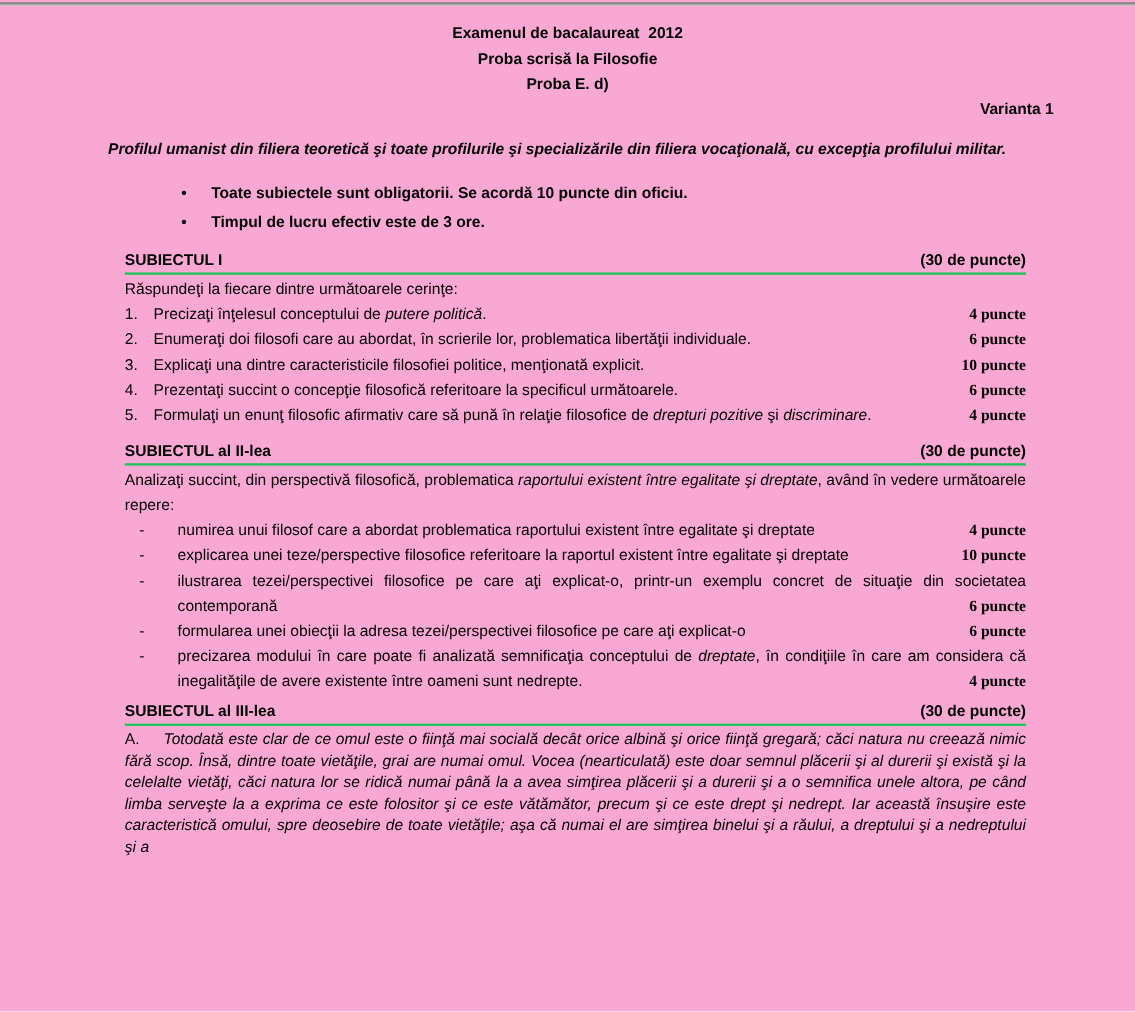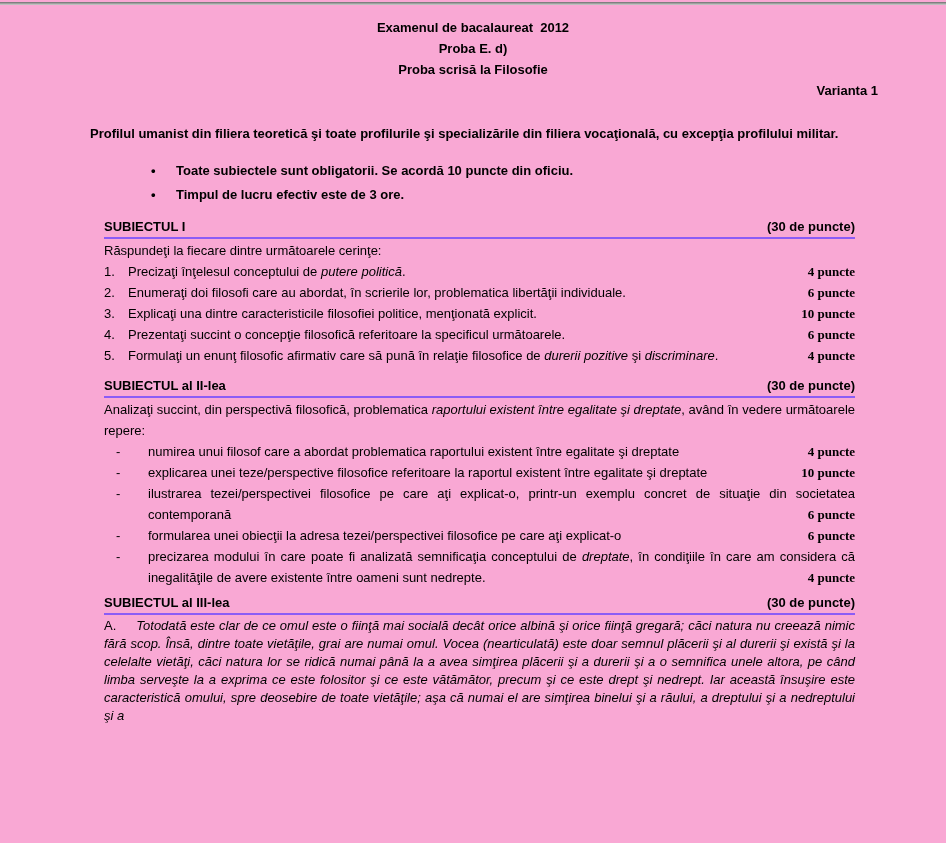--- a/index.html
+++ b/index.html
@@ -13,33 +13,33 @@
     font-size:13px; line-height:21px;
   }
   .top-rule {
     position:absolute; top:2px; left:0; right:0; height:3px;
     background:linear-gradient(to bottom,#6f6f6f,#cfcfcf);
   }
   .doc-header { padding-top:17px; text-align:center; font-weight:bold; }
   .doc-header .title-line { white-space:pre-wrap; }
   .variant { padding-right:68px; text-align:right; font-weight:bold; }
   .intro {
-    margin:22px 88px 0 90px;
-    font-weight:bold; 
+    margin:12px 88px 0 90px;
+    font-weight:bold; font-style:italic;
   }
   .bullets { margin:15px 0 0 151px; font-weight:bold; line-height:24px; }
   .bullet-row { display:flex; }
   .bullet-dot { width:25px; }
   .content { margin:0 91px 0 104px; }
   .sec { margin-top:9px; }
   .sec.sec-3 { margin-top:4px; }
   .sec-header {
     display:flex; justify-content:space-between;
     font-weight:bold;
-    border-bottom:2px solid #8b5cf6;
+    border-bottom:2px solid #22c55e;
   }
   .lead { margin-top:1px; }
   .justify, .justify .item-text { text-align:justify; }
   .item-row { display:grid; }
   .num-items .item-row { grid-template-columns:24px 1fr; }
   .dash-items { margin-left:12px; }
   .dash-items .item-row { grid-template-columns:32px 1fr; }
   .item-text { min-width:0; }
   .pts { float:right; font-weight:bold; padding-left:10px;font-family:Liberation Serif, serif; }
   .passage { margin-top:2px; line-height:18px; text-align:justify; }
@@ -47,22 +47,22 @@
   i { }
 </style>
 </head>
 <body>
 
 <div class="page">
   <div class="top-rule"></div>
 
   <div class="doc-header">
     <div class="title-line">Examenul de bacalaureat  2012</div>
+    <div class="title-line">Proba scrisă la Filosofie</div>
     <div class="title-line">Proba E. d)</div>
-    <div class="title-line">Proba scrisă la Filosofie</div>
   </div>
 
   <div class="variant">Varianta 1</div>
 
   <div class="intro">Profilul umanist din filiera teoretică şi toate profilurile şi specializările din filiera vocaţională, cu excepţia profilului militar.</div>
 
   <div class="bullets">
       <div class="bullet-row">
         <span class="bullet-dot">•</span>
         <span class="bullet-text">Toate subiectele sunt obligatorii. Se acordă 10 puncte din oficiu.</span>
@@ -93,21 +93,21 @@
           <div class="item-row">
             <span class="item-marker">3.</span>
             <div class="item-text"><span>Explicaţi una dintre caracteristicile filosofiei politice, menţionată explicit.</span><span class="pts">10 puncte</span></div>
           </div>
           <div class="item-row">
             <span class="item-marker">4.</span>
             <div class="item-text"><span>Prezentaţi succint o concepţie filosofică referitoare la specificul următoarele.</span><span class="pts">6 puncte</span></div>
           </div>
           <div class="item-row">
             <span class="item-marker">5.</span>
-            <div class="item-text"><span>Formulaţi un enunţ filosofic afirmativ care să pună în relaţie filosofice de </span><i>durerii pozitive</i><span> şi </span><i>discriminare</i><span>.</span><span class="pts">4 puncte</span></div>
+            <div class="item-text"><span>Formulaţi un enunţ filosofic afirmativ care să pună în relaţie filosofice de </span><i>drepturi pozitive</i><span> şi </span><i>discriminare</i><span>.</span><span class="pts">4 puncte</span></div>
           </div>
         </div>
     </div>
 
     <div class="sec sec-2 justify">
       <div class="sec-header">
         <span>SUBIECTUL al II-lea</span>
         <span>(30 de puncte)</span>
       </div>
       <div class="lead justify"><span>Analizaţi succint, din perspectivă filosofică, problematica </span><i>raportului existent între egalitate şi dreptate</i><span>, având în vedere următoarele repere:</span></div>

